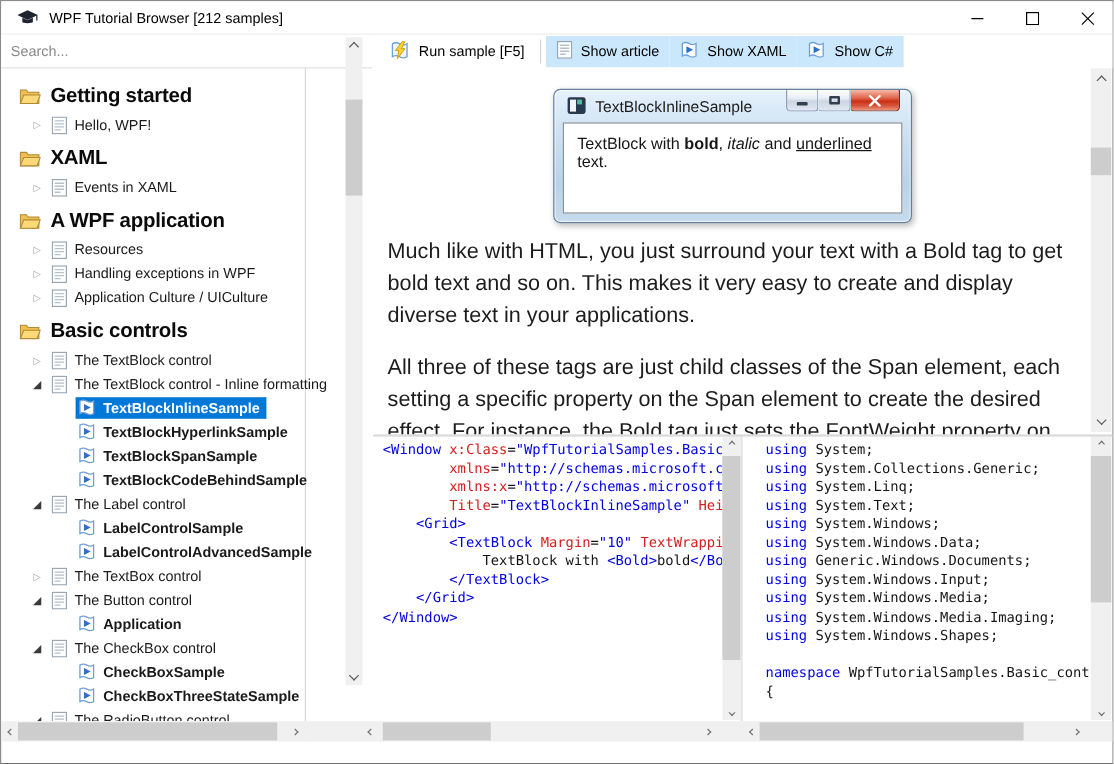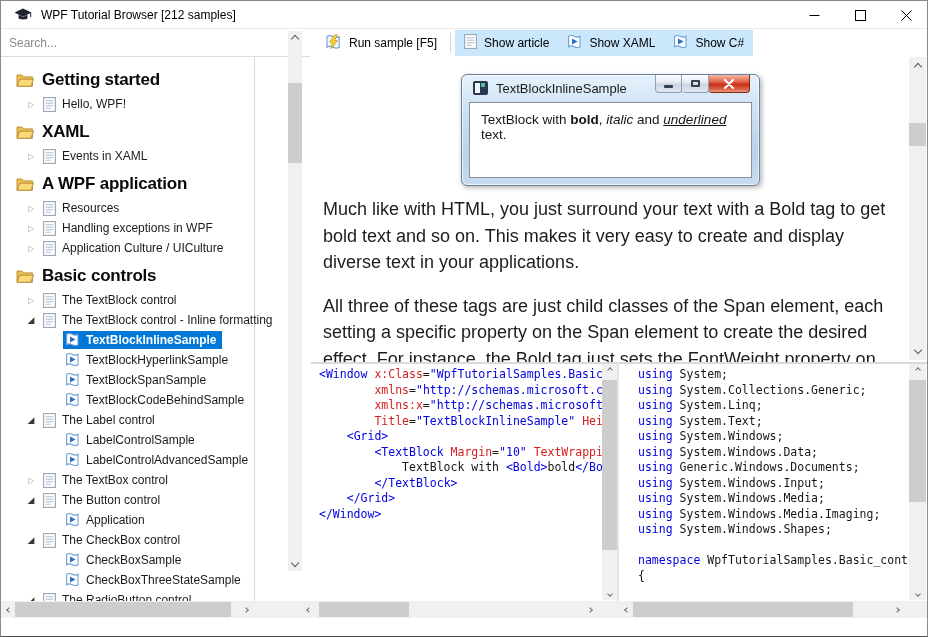--- a/index.html
+++ b/index.html
@@ -24,21 +24,21 @@
   .trow { display:flex; align-items:center; cursor:default; white-space:nowrap; }
   .trow.cat { height:28px; margin-top:4px; padding-left:15px; }
   .trow.cat .tlabel-cat { font-size:17px; font-weight:700; color:#0a0a0a; margin-left:8px; letter-spacing:-0.2px; }
   .trow.art { height:20px; padding-left:24px; font-size:12px; }
   .trow.smp { height:20px; padding-left:62px; font-size:12px; }
   .exp { width:12px; margin-right:6px; font-size:8px; color:#a6a6a6; text-align:center; flex:0 0 auto; }
   .exp.open { font-size:9px; color:#3a3a3a; }
   .ticon { display:flex; flex:0 0 auto; }
   .trow.art .tlabel { margin-left:6px; color:#1a1a1a; }
   .selwrap { display:flex; align-items:center; padding:1px 6px 2px 2px; }
-  .selwrap .tlabel { margin-left:6px; color:#1a1a1a; }
+  .selwrap .tlabel { margin-left:6px; color:#1a1a1a;font-weight:bold; }
   .trow.sel .selwrap { background:#0078d7; }
   .trow.sel .tlabel { color:#fff; font-weight:700; }
 
   
   .sb { position:absolute; background:#f0f0f0; }
   .sb .thumb { position:absolute; background:#cdcdcd; }
   .chev { display:inline-block; width:6px; height:6px; border:solid #5a5a5a; border-width:0 1.6px 1.6px 0; }
   .chev.up    { transform:rotate(-135deg); }
   .chev.down  { transform:rotate(45deg); }
   .chev.left  { transform:rotate(135deg); }
@@ -77,21 +77,21 @@
   .sw-btns { position:absolute; right:9px; top:0; display:flex; }
   .sw-btn { height:18px; display:flex; align-items:center; justify-content:center; border:1px solid #8fa0b6; border-top:none; }
   .sw-min { width:27px; border-radius:0 0 3px 4px; background:linear-gradient(180deg,#fdfdfe,#e9eef5 40%,#ccd5e3 55%,#e2e8f2); }
   .sw-max { width:27px; border-left:none; border-radius:0 0 3px 3px; background:linear-gradient(180deg,#fdfdfe,#e9eef5 40%,#ccd5e3 55%,#e2e8f2); }
   .sw-close { width:41px; border-left:none; border-color:#7c2a16; border-radius:0 0 4px 3px; background:linear-gradient(180deg,#f7b9a5 0%,#e0634a 40%,#c93014 55%,#d95b41 80%,#eb9a82 100%); }
   .sw-minbar { width:9px; height:3px; background:#2f3razz642; background:#32404f; border-radius:1px; margin-top:6px; }
   .sw-maxbox { width:9px; height:7px; border:2px solid #32404f; border-radius:1px; }
   .sw-content { position:absolute; left:7px; right:7px; top:27px; bottom:7px; background:#fff; border:1px solid #898f98; padding:9px 11px; font-size:13.5px; color:#161616; }
   .st-bold { font-weight:700; }
   .st-italic { font-style:italic; }
-  .st-underline { text-decoration:underline;font-style:italic; }
+  .st-underline { text-decoration:underline; }
 
   
   .panetop { position:absolute; left:310px; top:361px; width:618px; height:2px; background:#dadada; }
   .panesplit { position:absolute; left:616px; top:363px; width:2px; height:237px; background:#e3e3e3; }
   .codepane { position:absolute; top:363px; height:237px; background:#fff; overflow:hidden; font-family:"DejaVu Sans Mono",monospace; font-size:11.5px; line-height:15.5px; }
   .xamlpane { left:310px; width:291px; padding:3px 0 0 8px; }
   .cspane { left:618px; width:290px; padding:3px 0 0 19px; }
   .cline { white-space:pre; height:15.5px; }
   .tk-b { color:#0000e0; }
   .tk-r { color:#d42020; }

